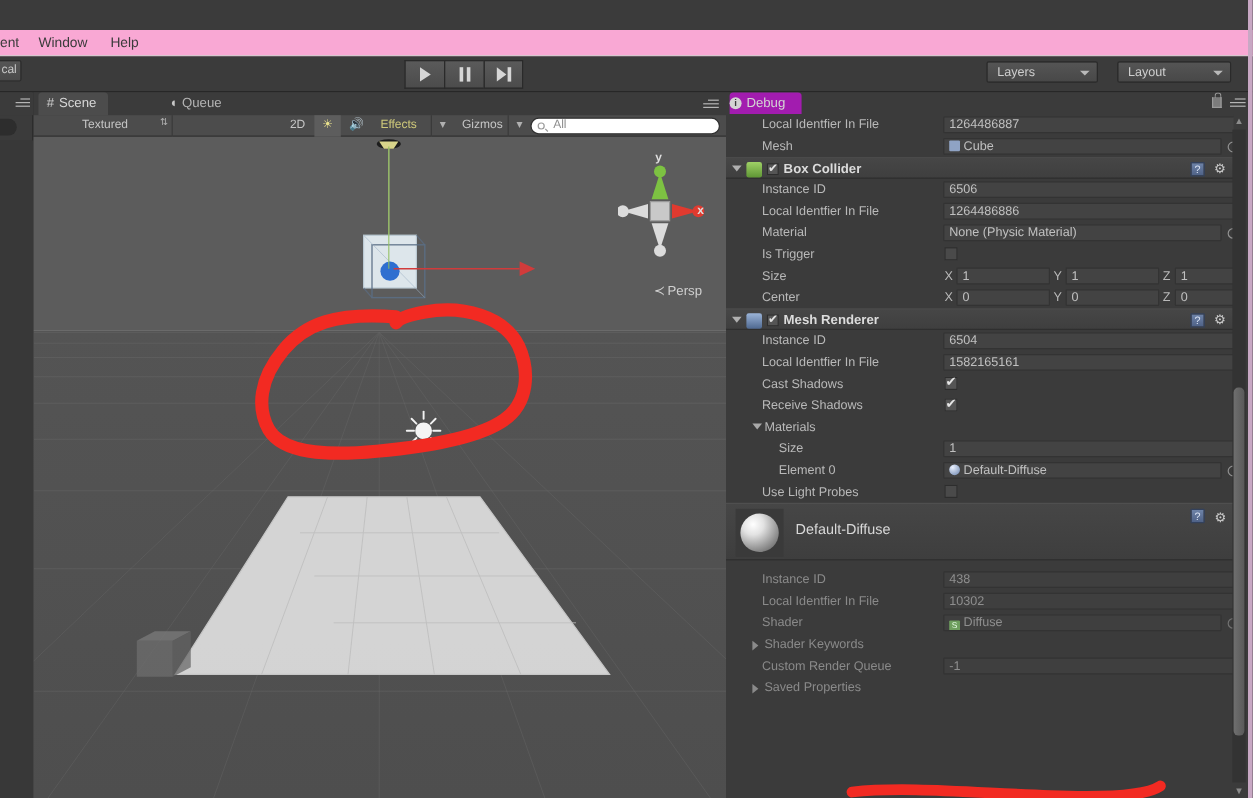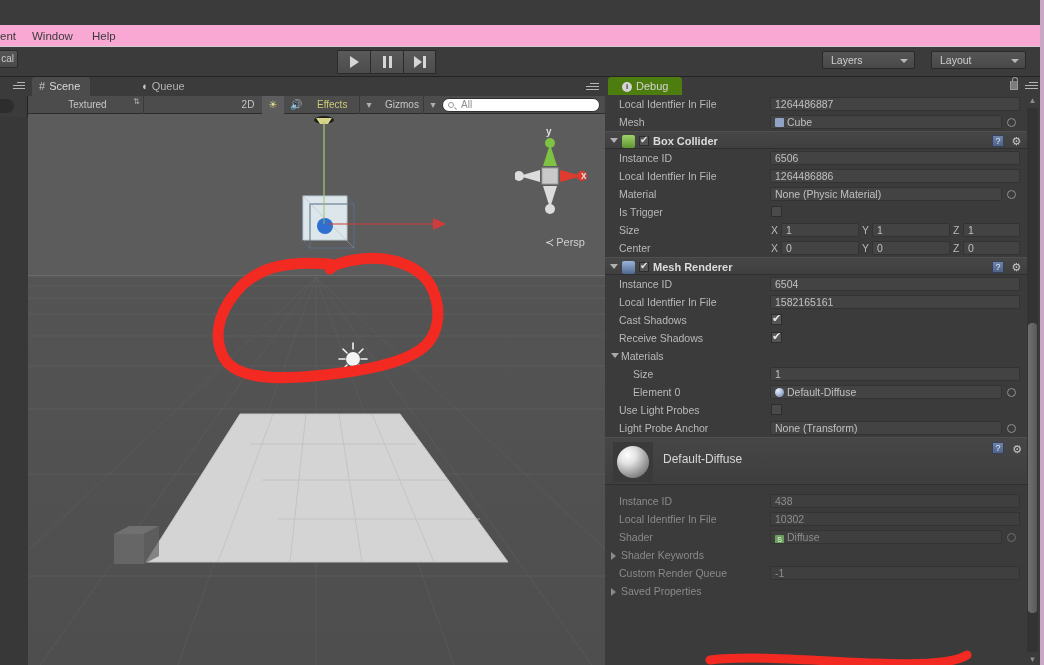--- a/index.html
+++ b/index.html
@@ -137,21 +137,21 @@
   .persp { position:absolute; right:20px; top:122px; font-size:11px; color:#d0d0d0; }
   .persp .arrowl { display:inline-block; margin-right:2px; }
 
   .annot { position:absolute; left:0; top:0; width:577px; height:551px; pointer-events:none; }
 
   
   .inspector { position:absolute; left:605px; top:77px; width:439px; height:588px; background:#3b3b3b; }
   .insp-tabrow { position:absolute; left:0; top:0; width:439px; height:18px; background:#3b3b3b; }
   .insp-tab {
     position:absolute; left:3px; top:0; height:18px; line-height:18px;
-    background:#4d7c0f; color:#d4d4d4; font-size:11px; padding:0 14px 0 14px;
+    background:#a21caf; color:#d4d4d4; font-size:11px; padding:0 14px 0 0;
     border-top-left-radius:3px; border-top-right-radius:3px;
   }
   .insp-tab .dbgicon {
     display:inline-block; width:10px; height:10px; border-radius:50%;
     background:#d4d4d4; color:#3b3b3b; font-size:8px; font-weight:bold;
     text-align:center; line-height:10px; margin-right:4px; vertical-align:1px;
   }
   .insp-tabrow .lock {
     position:absolute; right:26px; top:4px; width:8px; height:9px;
     border:1px solid #9a9a9a; border-top:none; background:#7c7c7c;
@@ -162,21 +162,21 @@
   }
   .insp-tabrow .hamburger { position:absolute; right:6px; top:5px; width:13px; }
   .insp-tabrow .hamburger i { display:block; height:1px; background:#b5b5b5; margin-bottom:2px; }
   .insp-tabrow .hamburger i:first-child { width:9px; margin-left:4px; }
 
   .insp-body {
     position:absolute; left:0; top:18px; width:423px; height:535px;
     background:#3b3b3b; overflow:hidden;
   }
 
-  .row { position:relative; height:18px; width:423px; }
+  .row { position:relative; height:18px; width:423px;margin-left:16px; }
   .row .lbl {
     position:absolute; left:14px; top:0; height:18px; line-height:18px;
     font-size:10.5px; color:#b9b9b9; white-space:nowrap;
   }
   .row .lbl.indent1 { left:28px; }
   .row .lbl.dim { color:#8a8a8a; }
   .field {
     position:absolute; left:165px; top:2px; height:14px;
     background:#434343; border:1px solid #333; border-radius:1px;
     font-size:10.5px; color:#c0c0c0; line-height:12px; padding-left:4px;
@@ -621,25 +621,20 @@
           <span class="matballicon"></span><span>Default-Diffuse</span>
         </span>
         <span style="position:absolute; left:402px; top:5px; width:9px;height:9px;border:1px solid #909090;border-radius:50%;"></span>
       </div>
 
       <div class="row">
         <span class="lbl">Use Light Probes</span>
         <span class="checkbox off"></span>
       </div>
 
-      <div class="row">
-        <span class="lbl">Light Probe Anchor</span>
-        <span class="field objfield">None (Transform)</span>
-        <span style="position:absolute; left:402px; top:5px; width:9px;height:9px;border:1px solid #909090;border-radius:50%;"></span>
-      </div>
 
       <div class="matheader">
         <div class="preview">
           <div class="sphere"></div>
         </div>
         <div class="mname">Default-Diffuse</div>
         <div class="help">?</div>
         <div class="gear">⚙</div>
       </div>
 

